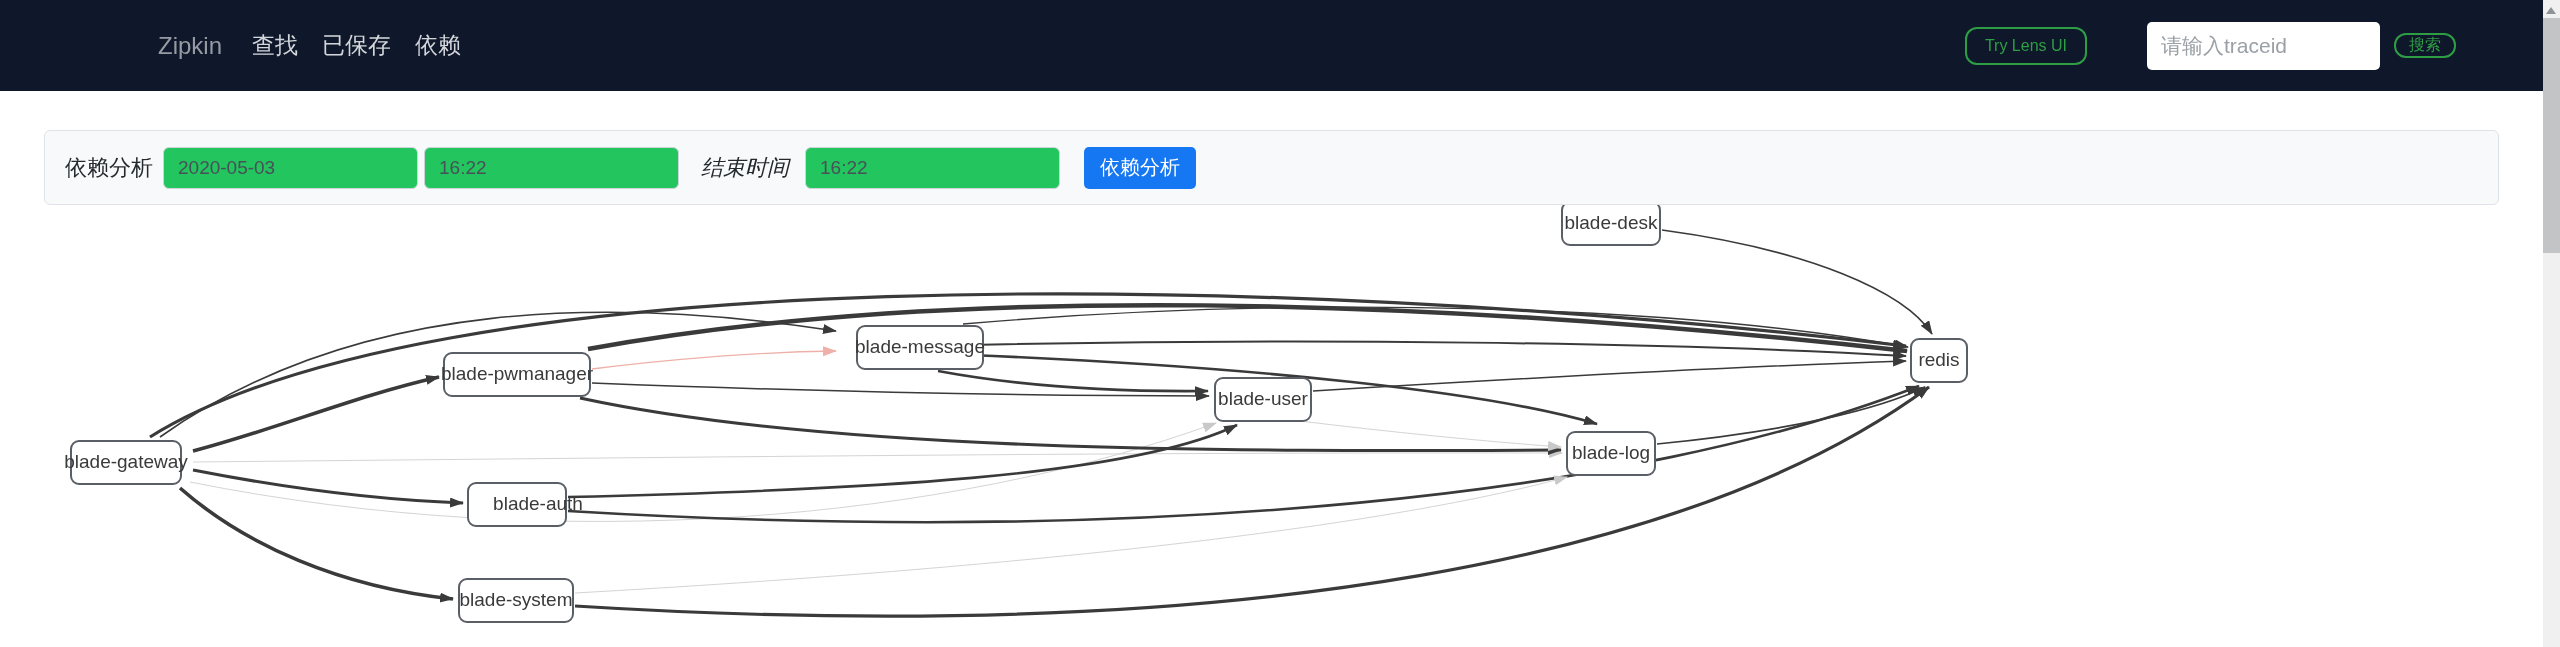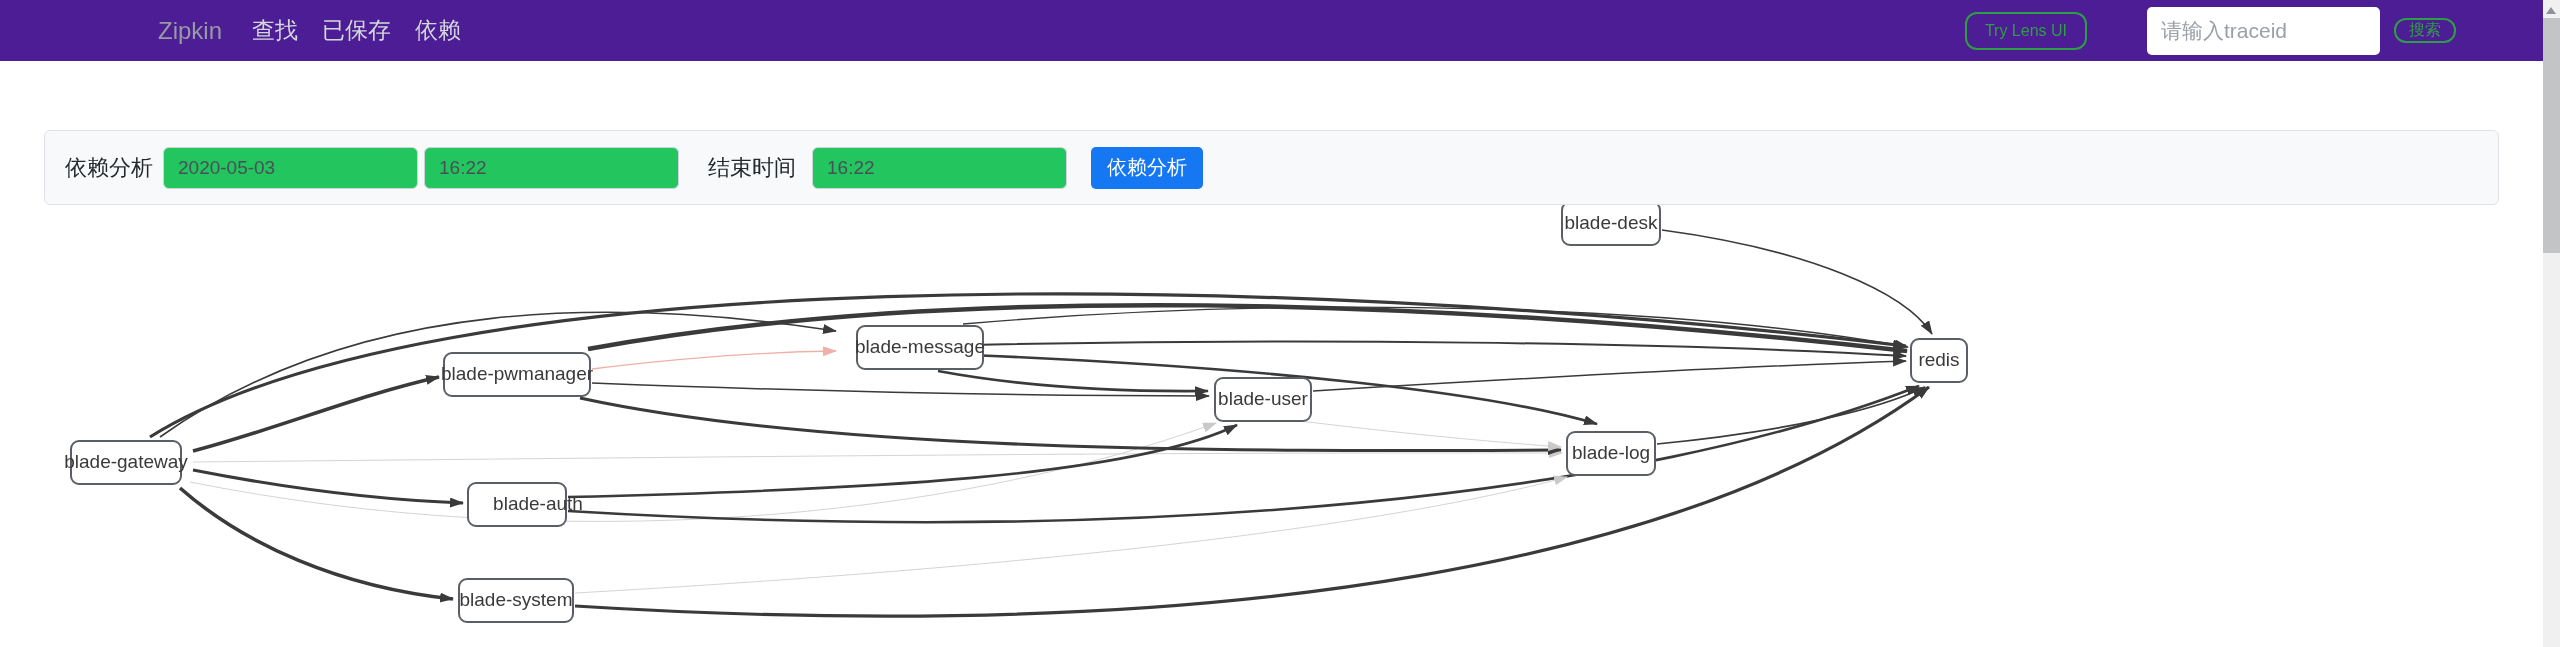--- a/index.html
+++ b/index.html
@@ -1,21 +1,21 @@
 <!DOCTYPE html>
 <html><head>
 <meta charset="utf-8">
 <style>
   * { box-sizing: border-box; margin: 0; padding: 0; }
   html,body { width: 2560px; height: 647px; overflow: hidden; background: #ffffff;
     font-family: "Liberation Sans", "DejaVu Sans", sans-serif; }
 
   
-  .topnav { position: absolute; left: 0; top: 0; width: 2543px; height: 61px;
-    background: #4c1d95; display: flex; align-items: center;
+  .topnav { position: absolute; left: 0; top: 0; width: 2543px; height: 91px;
+    background: #0f172a; display: flex; align-items: center;
     padding: 0 87px 0 158px; }
   .brand { color: #969ba3; font-size: 24px; margin-right: 30px; cursor: pointer; }
   .nav-item { color: #d3d6da; font-size: 23px; margin-right: 24px; cursor: pointer; }
   .nav-right { margin-left: auto; display: flex; align-items: center; }
   .btn-outline-green { background: transparent; border: 2px solid #2e9e44; color: #2e9e44;
     font-size: 16px; border-radius: 12px; padding: 8px 18px; cursor: pointer;
     font-family: inherit; }
   .trace-input { width: 233px; height: 48px; border: none; border-radius: 5px;
     background: #ffffff; font-size: 21px; padding: 0 14px; margin-left: 60px;
     margin-right: 14px; color: #333; outline: none; font-family: inherit; }
@@ -29,21 +29,21 @@
     border-left: 5.5px solid transparent; border-right: 5.5px solid transparent;
     border-bottom: 7px solid #8f9296; cursor: pointer; }
   .scroll-thumb { position: absolute; left: 0; top: 18px; width: 17px; height: 235px;
     background: #c2c4c6; cursor: pointer; }
 
   
   .filter-panel { position: absolute; left: 44px; top: 130px; width: 2455px; height: 75px;
     background: #f8f9fb; border: 1px solid #dfe3e8; border-radius: 6px;
     display: flex; align-items: center; padding: 0 20px; }
   .filter-label { font-size: 22px; color: #24292e; margin-right: 10px; white-space: nowrap; }
-  .filter-label.end { margin-left: 29px; }
+  .filter-label.end { margin-left: 22px; font-style: italic; }
   .filter-input { height: 42px; background: #22c55e; border: 1px solid #ced4da;
     border-radius: 6px; font-size: 19px; color: #495057; padding: 0 14px;
     outline: none; font-family: inherit; }
   .w-date { width: 255px; }
   .w-time { width: 255px; margin-left: 6px; }
   .btn-primary { margin-left: 24px; height: 42px; padding: 0 16px; background: #1677f2;
     color: #fff; border: none; border-radius: 5px; font-size: 20px; cursor: pointer;
     font-family: inherit; }
 
   

